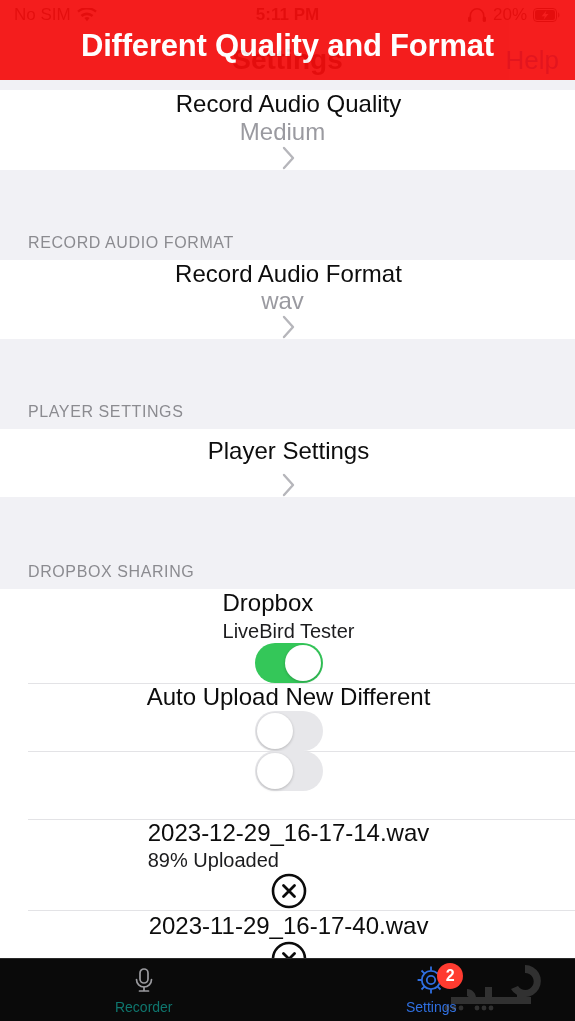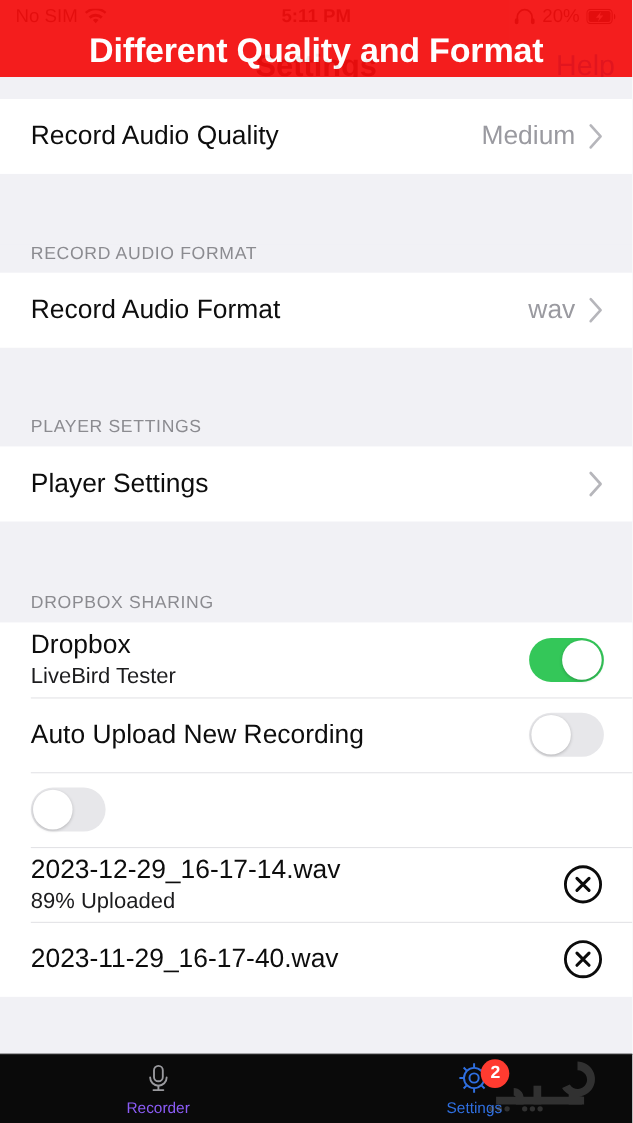--- a/index.html
+++ b/index.html
@@ -5,21 +5,21 @@
   * { margin:0; padding:0; box-sizing:border-box; }
   html, body {
     width:575px; height:1021px;
     font-family:"Liberation Sans", sans-serif;
     background:#ffffff;
     overflow:hidden;
   }
   .phone { position:relative; width:575px; height:1021px; background:#F1F1F5; }
 
   
-  .navzone { position:relative; height:70px; background:#f7f7f9; overflow:hidden; }
+  .navzone { position:relative; height:80px; background:#f7f7f9; overflow:hidden; }
   .statusbar {
     position:absolute; top:0; left:0; right:0; height:30px;
     display:flex; align-items:center; justify-content:space-between;
     padding:0 14px; font-size:17px; color:#1a1a1a;
   }
   .sb-left, .sb-right { display:flex; align-items:center; gap:6px; }
   .sb-center { position:absolute; left:0; right:0; text-align:center; font-weight:600; font-size:17px; pointer-events:none; }
   .wifi-ico svg, .hp-ico svg, .batt-ico svg { display:block; }
   .navbar {
     position:absolute; top:30px; left:0; right:0; height:60px;
@@ -44,21 +44,21 @@
   .scroll { position:absolute; top:90px; left:0; right:0; bottom:63px; background:#F1F1F5; overflow:hidden; }
   .group { background:#fff; }
   .gap { height:64px; background:#F1F1F5; }
   .gap.tall { height:66px; }
   .sec-hdr {
     background:#F1F1F5; padding:0 28px 8px;
     font-size:16px; color:#8b8b90; letter-spacing:.6px;
   }
   .row {
     position:relative; display:flex; align-items:center;
-    min-height:68px; padding:0 26px 0 28px; background:#fff;
+    min-height:68px; padding:0 26px 0 28px; background:#fff;flex-direction:column;
   }
   .row + .row::before {
     content:""; position:absolute; top:0; left:28px; right:0; height:1px; background:#e3e3e6;
   }
   .row-main { flex:1; display:flex; flex-direction:column; justify-content:center; gap:3px; }
   .row-title { font-size:24px; color:#0d0d0d; line-height:1.15; }
   .row-sub { font-size:20px; color:#1c1c1e; line-height:1.15; }
   .row-value { font-size:24px; color:#9a9aa0; margin-right:12px; }
   .chev { width:14px; height:24px; flex:none; }
   .chev svg { display:block; }
@@ -77,21 +77,21 @@
   .cancel-btn { width:38px; height:38px; flex:none; }
   .cancel-btn svg { display:block; }
 
   
   .tabbar {
     position:absolute; bottom:0; left:0; width:575px; height:63px;
     background:#0A0A0A; display:flex; border-top:1px solid #2a2a2a; z-index:6;
   }
   .tab { flex:1; display:flex; flex-direction:column; align-items:center; justify-content:center; gap:3px; position:relative; }
   .tab .ico { height:30px; display:flex; align-items:flex-end; }
-  .tab .lbl { font-size:14px; color:#8b5cf6; }
+  .tab .lbl { font-size:14px; color:#0f766e; }
   .tab.active .lbl { color:#2f6fe0; }
   .badge {
     position:absolute; top:4px; left:calc(50% + 6px);
     min-width:26px; height:26px; padding:0 6px; border-radius:13px;
     background:#FF3B30; color:#fff; font-size:16px; font-weight:600;
     display:flex; align-items:center; justify-content:center;
   }
   .watermark {
     position:absolute; right:4px; bottom:2px; width:150px; height:58px;
     opacity:.30; pointer-events:none; z-index:7;
@@ -208,21 +208,21 @@
             <div class="row-title">Dropbox</div>
             <div class="row-sub">LiveBird Tester</div>
           </div>
           <div class="toggle on">
               <div class="knob"></div>
             </div>
         </div>
 
         <div class="row">
           <div class="row-main">
-            <div class="row-title">Auto Upload New Recording</div>
+            <div class="row-title">Auto Upload New Different</div>
           </div>
           <div class="toggle off">
               <div class="knob"></div>
             </div>
         </div>
 
         <div class="row">
           <div class="toggle off">
               <div class="knob"></div>
             </div>

